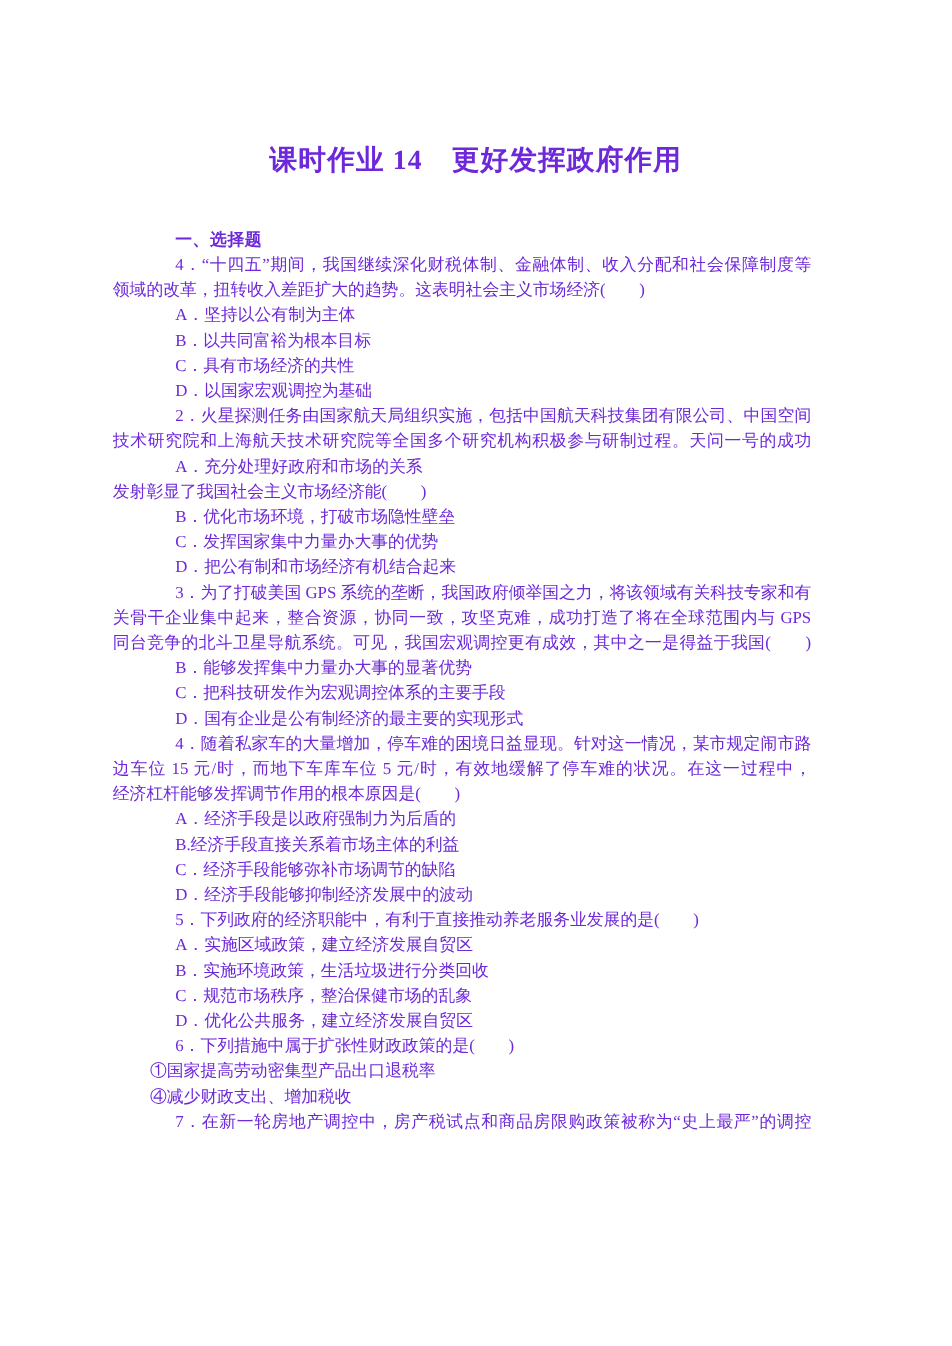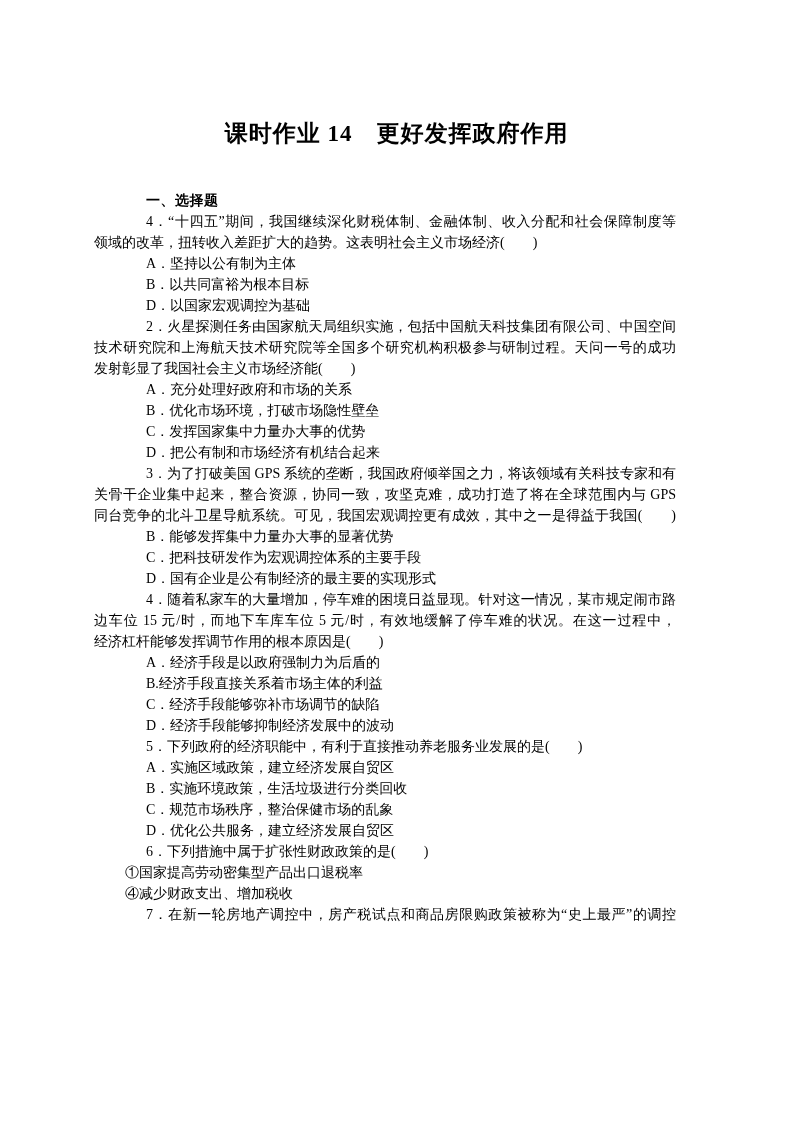--- a/index.html
+++ b/index.html
@@ -5,21 +5,21 @@
   html, body {
     margin: 0;
     padding: 0;
     background: #ffffff;
   }
   .page {
     position: relative;
     width: 793px;
     height: 1122px;
     background: #ffffff;
-    color: #000000;
+    color: #6d28d9;
     font-family: "Liberation Serif", "DejaVu Serif", serif;
     overflow: hidden;
   }
   .title {
     position: absolute;
     top: 118px;
     left: 0;
     width: 793px;
     text-align: center;
     font-size: 23px;
@@ -55,26 +55,27 @@
 <div class="page">
   <div class="title">课时作业 14　更好发挥政府作用</div>
 
   <div class="body">
     <div class="line indent heading">一、选择题</div>
 
     <div class="line indent fill">4．“十四五”期间，我国继续深化财税体制、金融体制、收入分配和社会保障制度等</div>
     <div class="line">领域的改革，扭转收入差距扩大的趋势。这表明社会主义市场经济(　　)</div>
     <div class="line indent">A．坚持以公有制为主体</div>
     <div class="line indent">B．以共同富裕为根本目标</div>
+    <div class="line indent">C．具有市场经济的共性</div>
     <div class="line indent">D．以国家宏观调控为基础</div>
 
     <div class="line indent fill">2．火星探测任务由国家航天局组织实施，包括中国航天科技集团有限公司、中国空间</div>
     <div class="line fill">技术研究院和上海航天技术研究院等全国多个研究机构积极参与研制过程。天问一号的成功</div>
+    <div class="line indent">A．充分处理好政府和市场的关系</div>
     <div class="line">发射彰显了我国社会主义市场经济能(　　)</div>
-    <div class="line indent">A．充分处理好政府和市场的关系</div>
     <div class="line indent">B．优化市场环境，打破市场隐性壁垒</div>
     <div class="line indent">C．发挥国家集中力量办大事的优势</div>
     <div class="line indent">D．把公有制和市场经济有机结合起来</div>
 
     <div class="line indent fill">3．为了打破美国 GPS 系统的垄断，我国政府倾举国之力，将该领域有关科技专家和有</div>
     <div class="line fill">关骨干企业集中起来，整合资源，协同一致，攻坚克难，成功打造了将在全球范围内与 GPS</div>
     <div class="line fill">同台竞争的北斗卫星导航系统。可见，我国宏观调控更有成效，其中之一是得益于我国(　　)</div>
     <div class="line indent">B．能够发挥集中力量办大事的显著优势</div>
     <div class="line indent">C．把科技研发作为宏观调控体系的主要手段</div>
     <div class="line indent">D．国有企业是公有制经济的最主要的实现形式</div>

